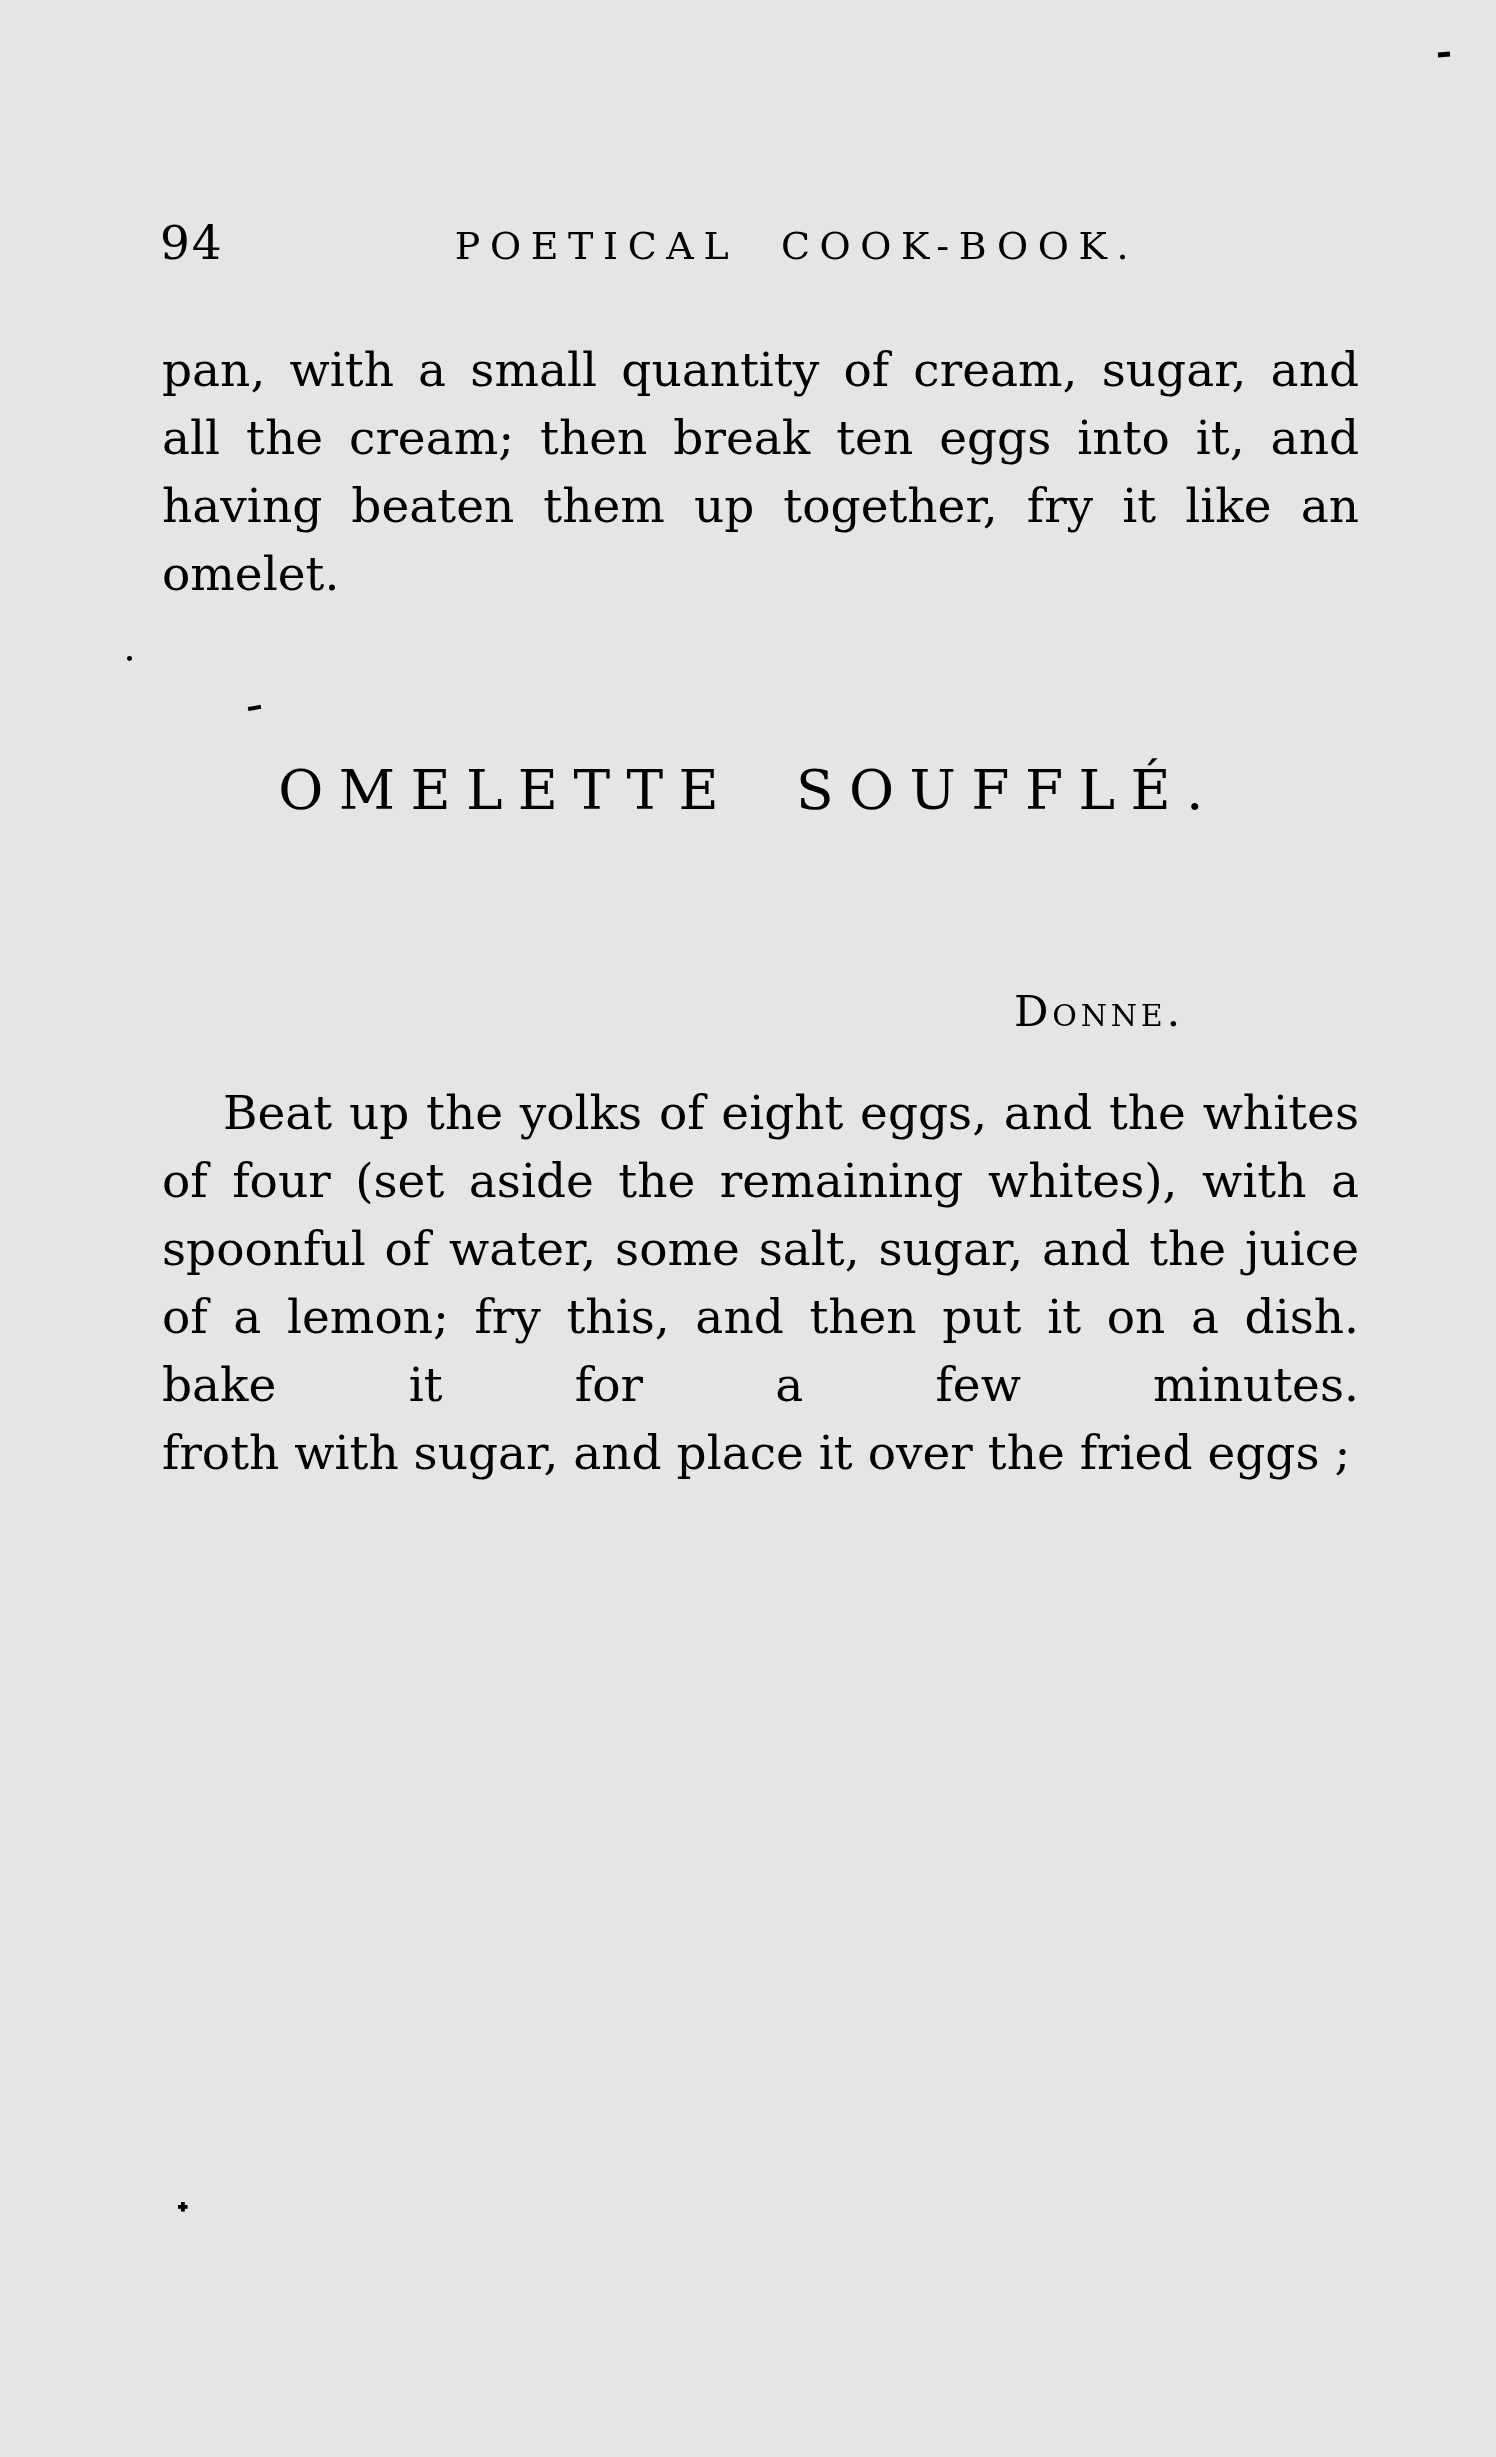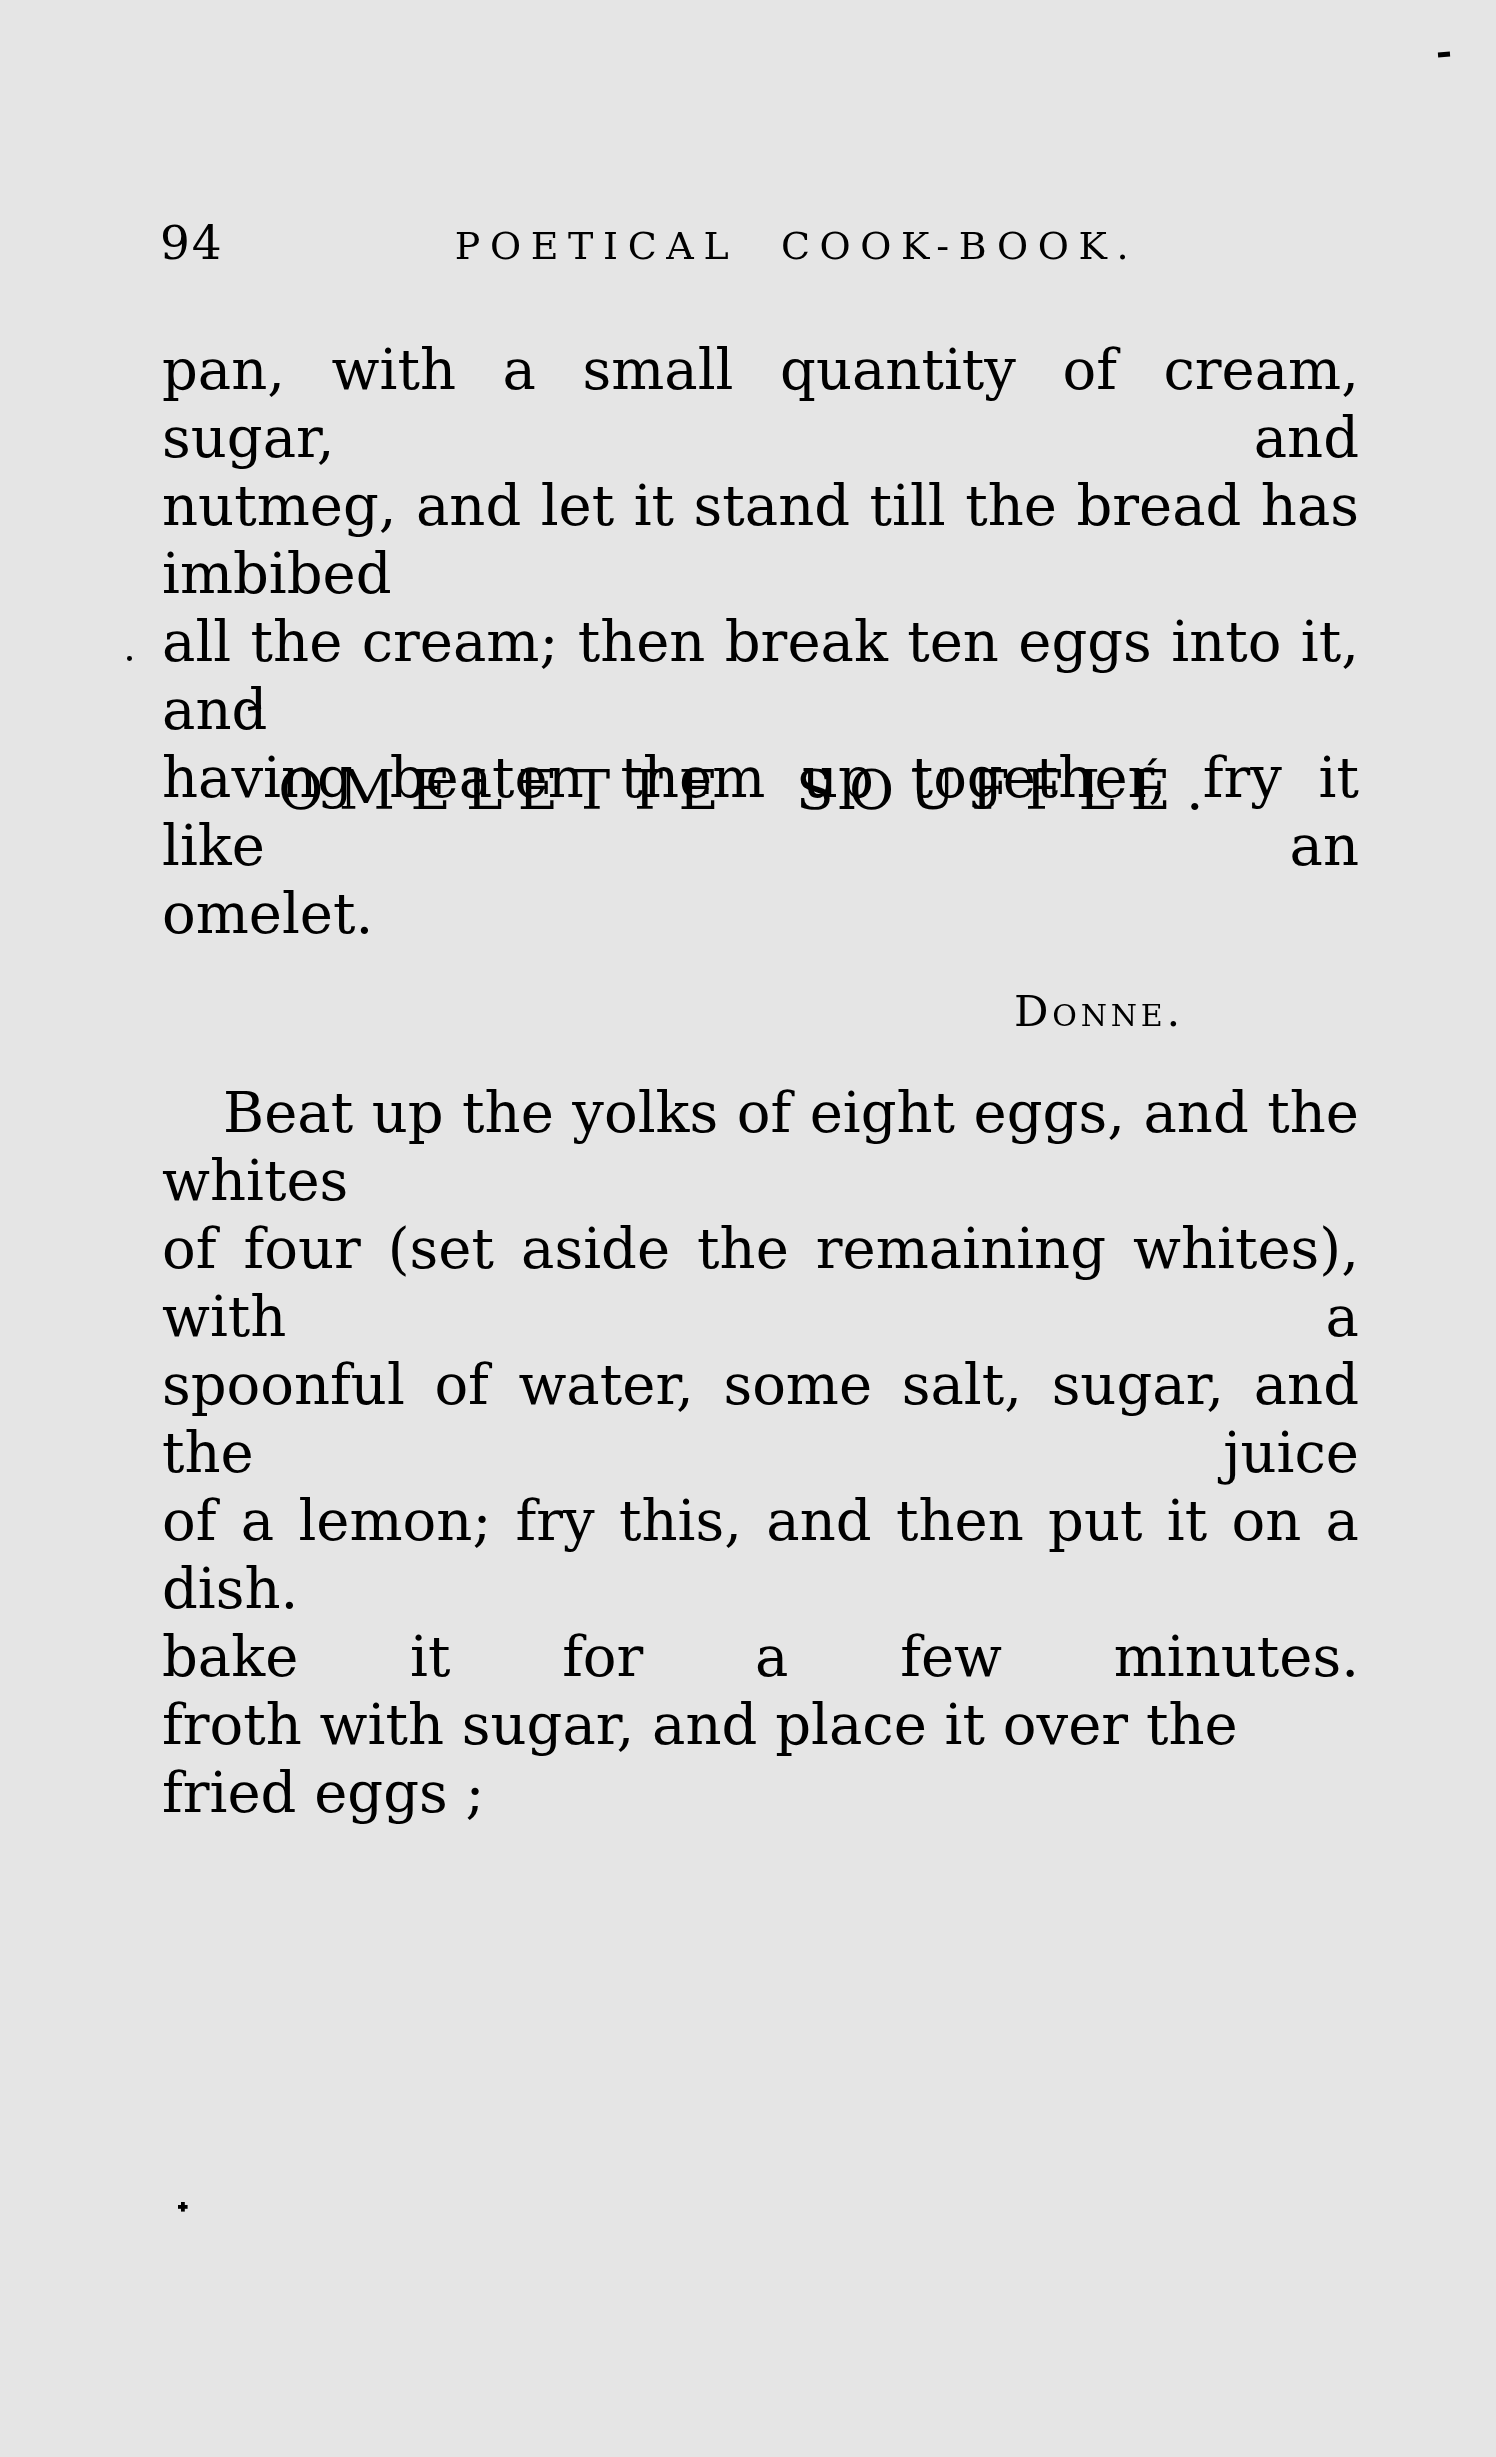--- a/index.html
+++ b/index.html
@@ -42,21 +42,21 @@
     letter-spacing: 9.6px;
     word-spacing: 21px;
     margin-left: 48px;
   }
 
   
   .para {
     position: absolute;
     left: 162px;
     width: 1197px;
-    font-size: 56px;
+    font-size: 47px;
     line-height: 68px;
   }
   .para .line {
     text-align: justify;
     text-align-last: justify;
     text-justify: inter-word;
   }
   .para .line:last-child {
     text-align: left;
     text-align-last: left;
@@ -115,21 +115,20 @@
 
 <div class="page">
 
   <div class="header-row">
     <span class="page-number">94</span>
     <span class="running-head">POETICAL COOK-BOOK.</span>
   </div>
 
   <div class="para para-continuation">
       <div class="line">pan, with a small quantity of cream, sugar, and</div>
-      <div class="line">nutmeg, and let it stand till the bread has imbibed</div>
       <div class="line">all the cream; then break ten eggs into it, and</div>
       <div class="line">having beaten them up together, fry it like an</div>
       <div class="line">omelet.</div>
     </div>
 
   <h2 class="recipe-title">OMELETTE SOUFFLÉ.</h2>
 
 
   <div class="attribution">Donne.</div>
 

